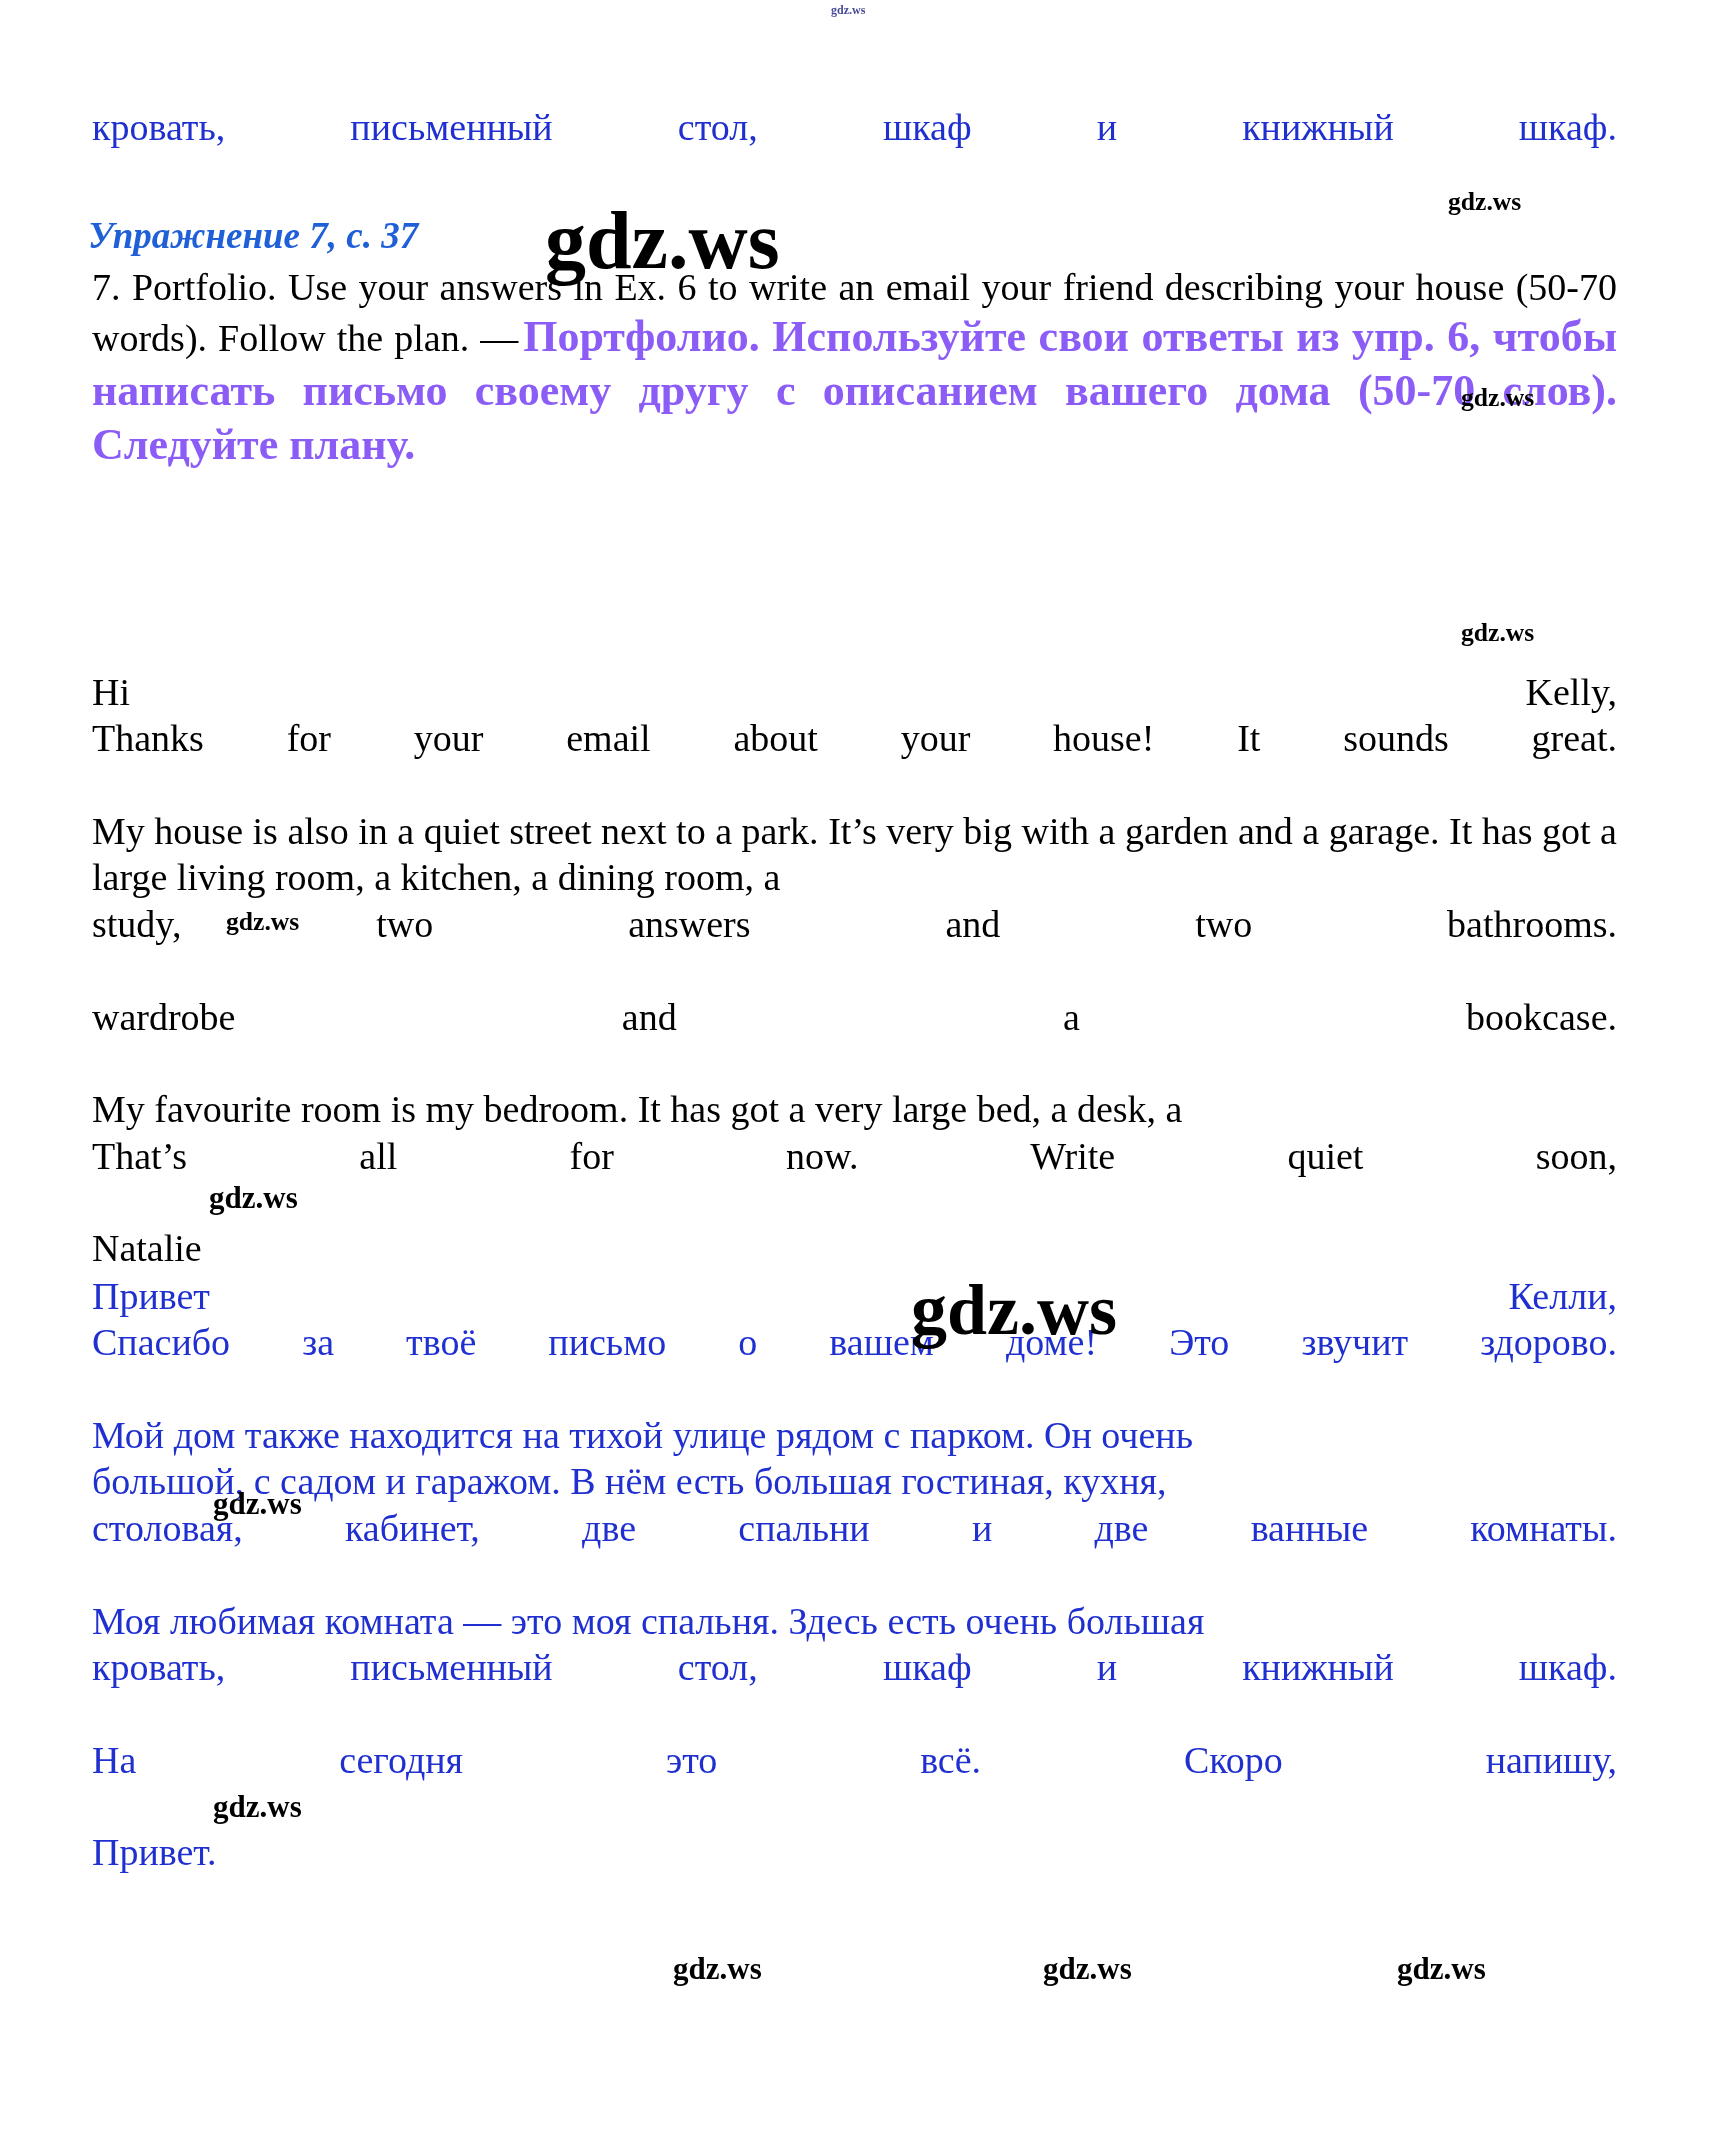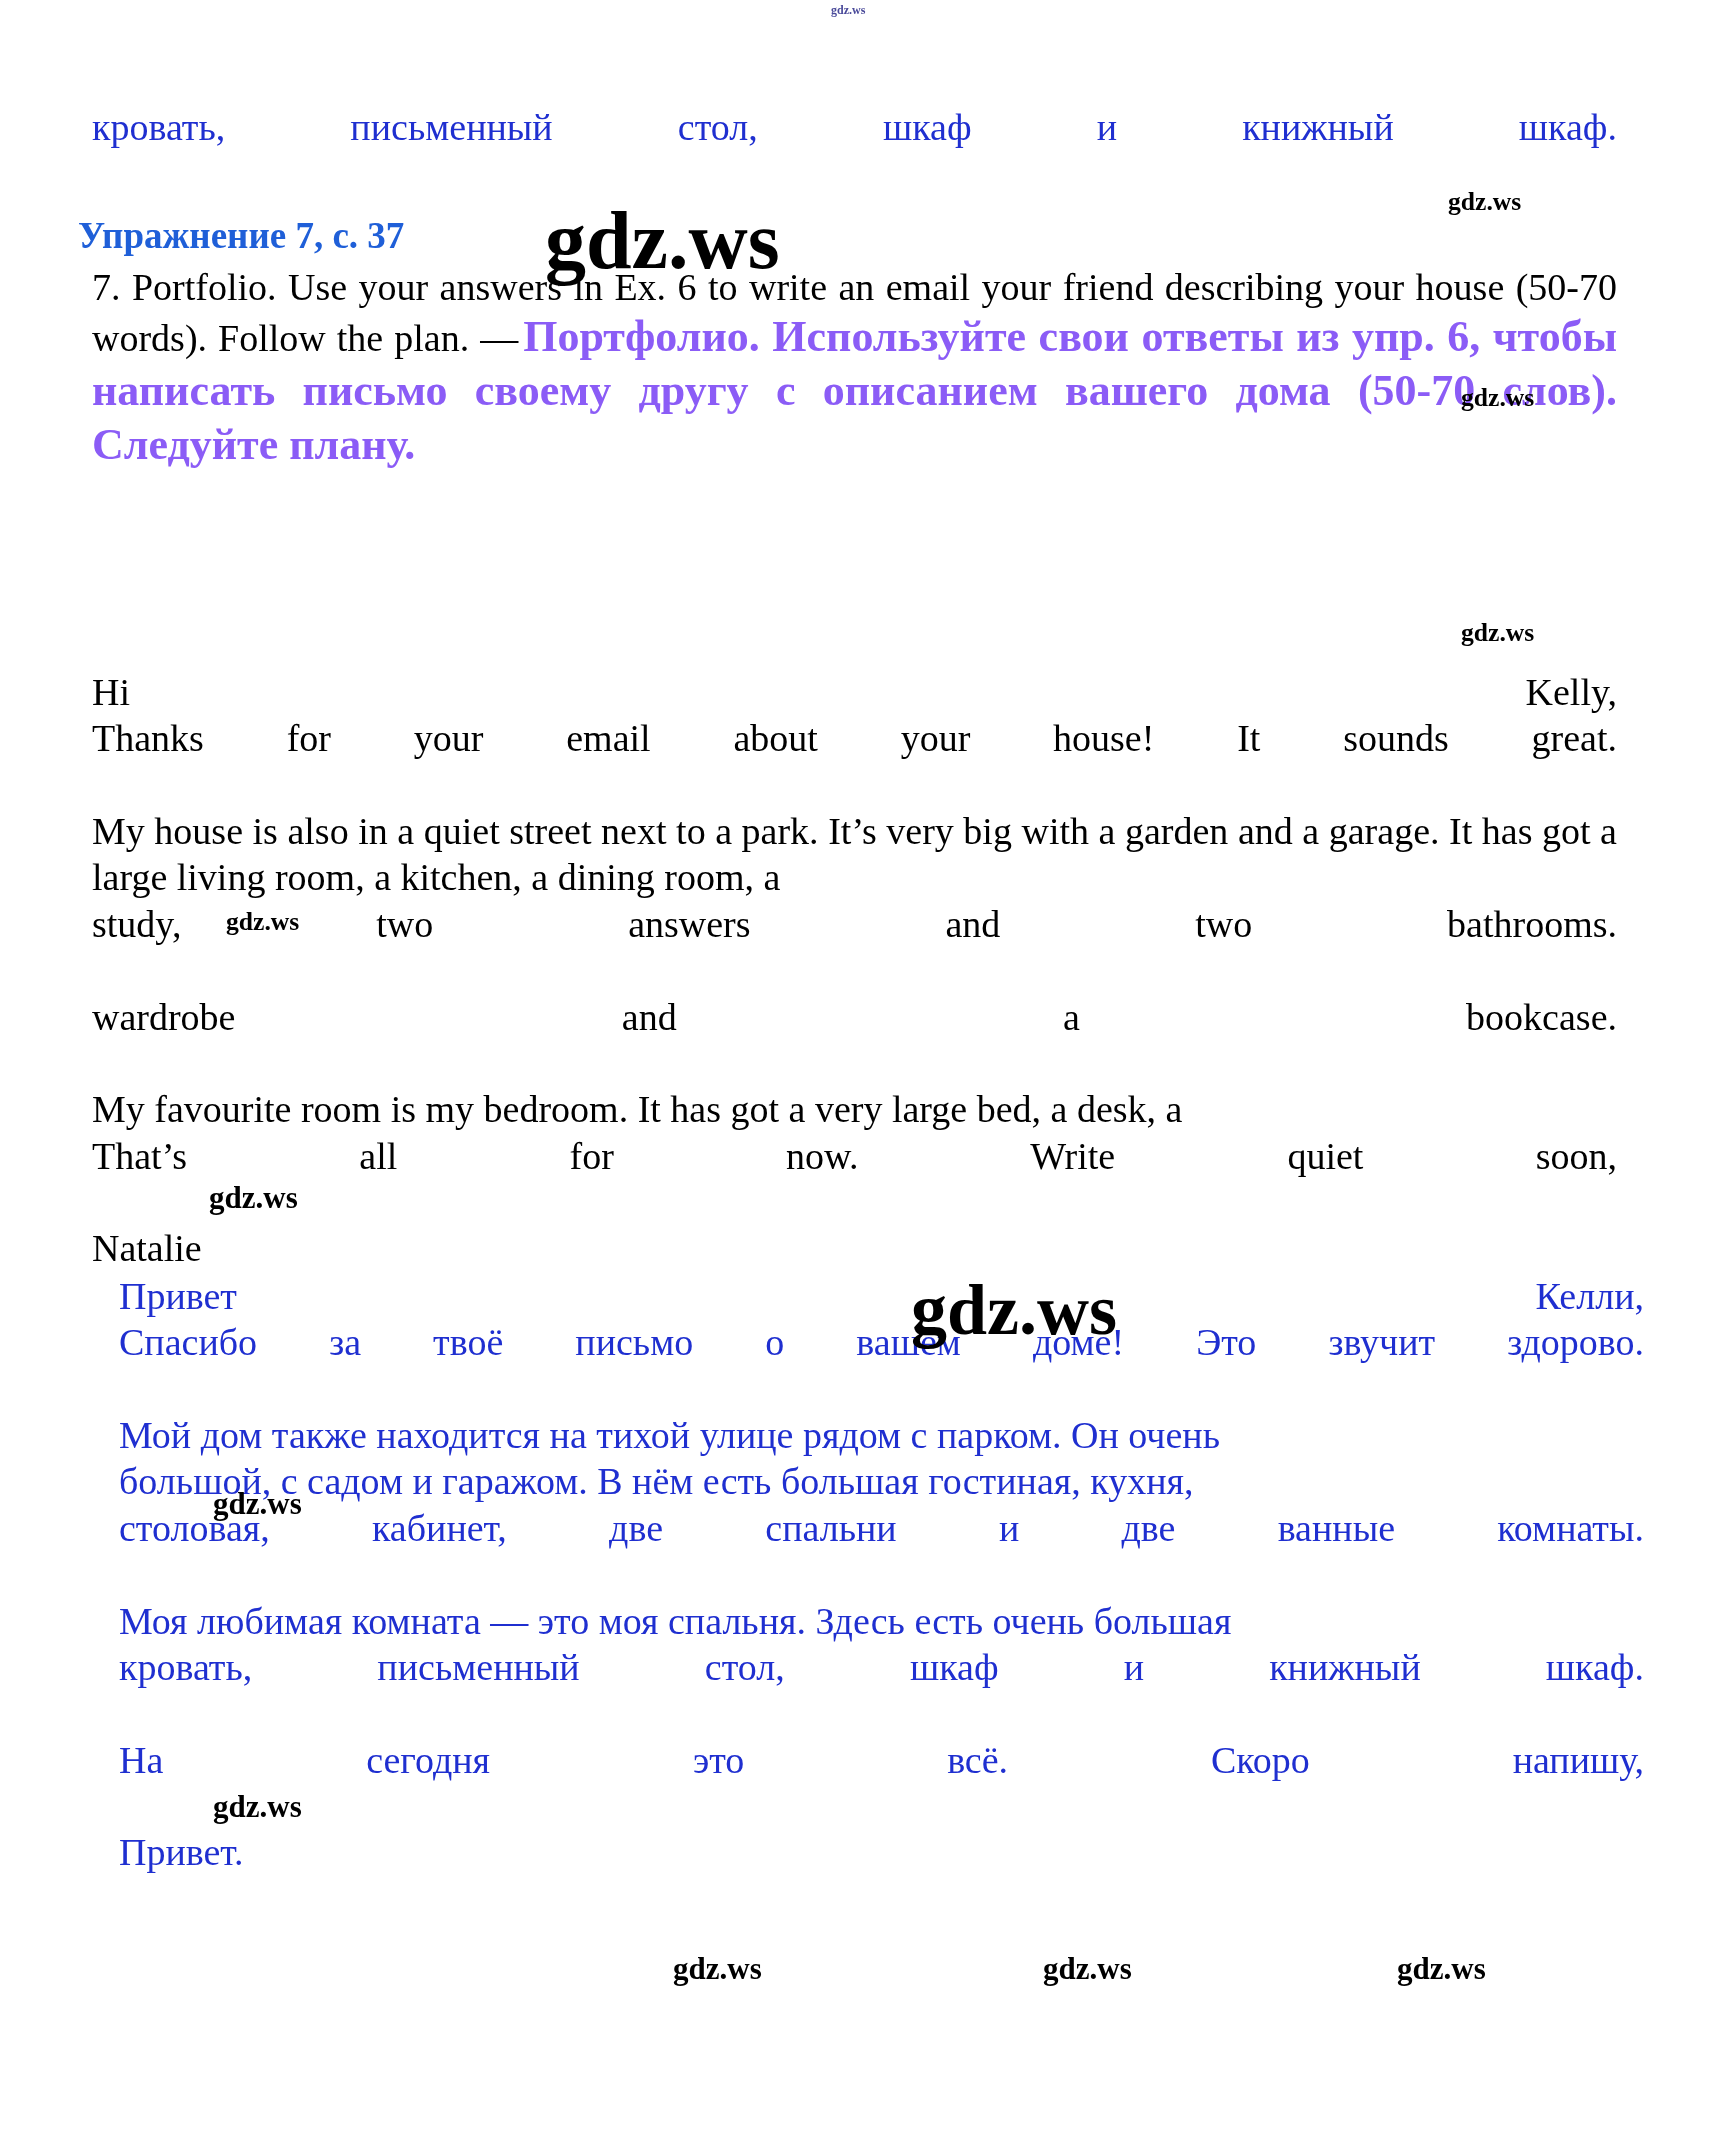--- a/index.html
+++ b/index.html
@@ -48,24 +48,24 @@
   .justify-spread {
     text-align: justify;
   }
   .justify-spread::after {
     content: "";
     display: inline-block;
     width: 100%;
   }
 
   .row-top { position: absolute; left: 92px; top: 104px; width: 1525px; }
-  .row-ex   { position: absolute; left: 78px; top: 213px; width: 1525px; }
+  .row-ex   { position: absolute; left: 88px; top: 213px; width: 1525px; font-style: italic; }
   .row-task { position: absolute; left: 92px; top: 264px; width: 1525px; }
   .row-eng  { position: absolute; left: 92px; top: 669px; width: 1525px; }
-  .row-rus  { position: absolute; left: 92px; top: 1273px; width: 1525px; margin-left: 27px; }
+  .row-rus  { position: absolute; left: 92px; top: 1273px; width: 1525px; }
 
   
   .wm {
     position: absolute;
     font-family: "Liberation Serif", serif;
     font-weight: bold;
     color: #000000;
     white-space: nowrap;
     pointer-events: none;
   }

